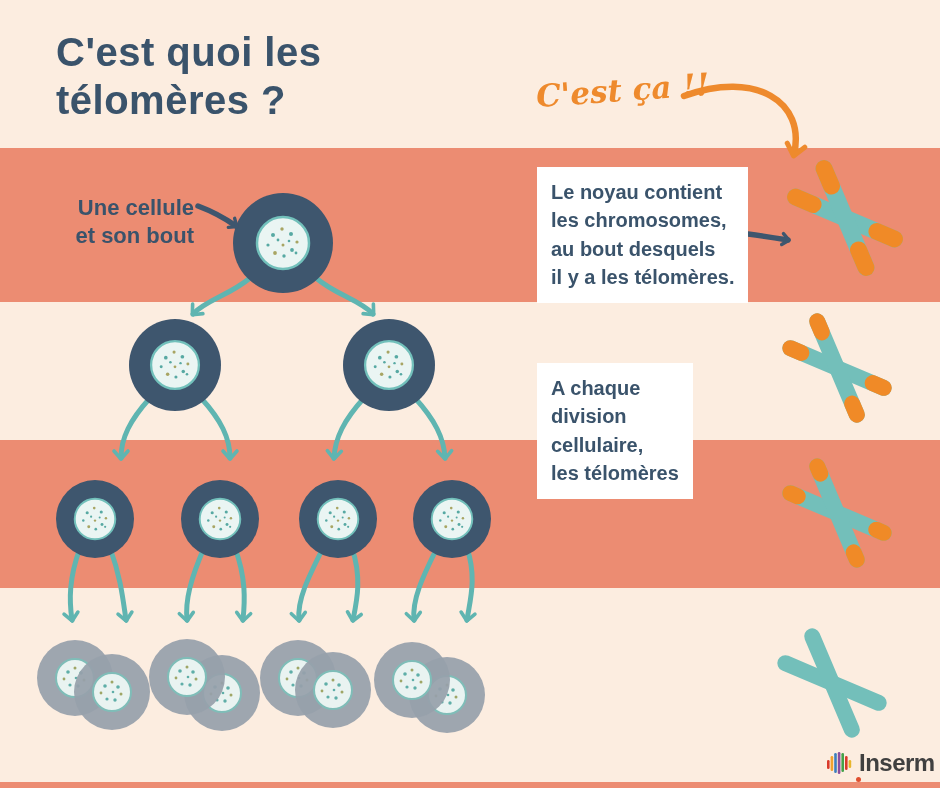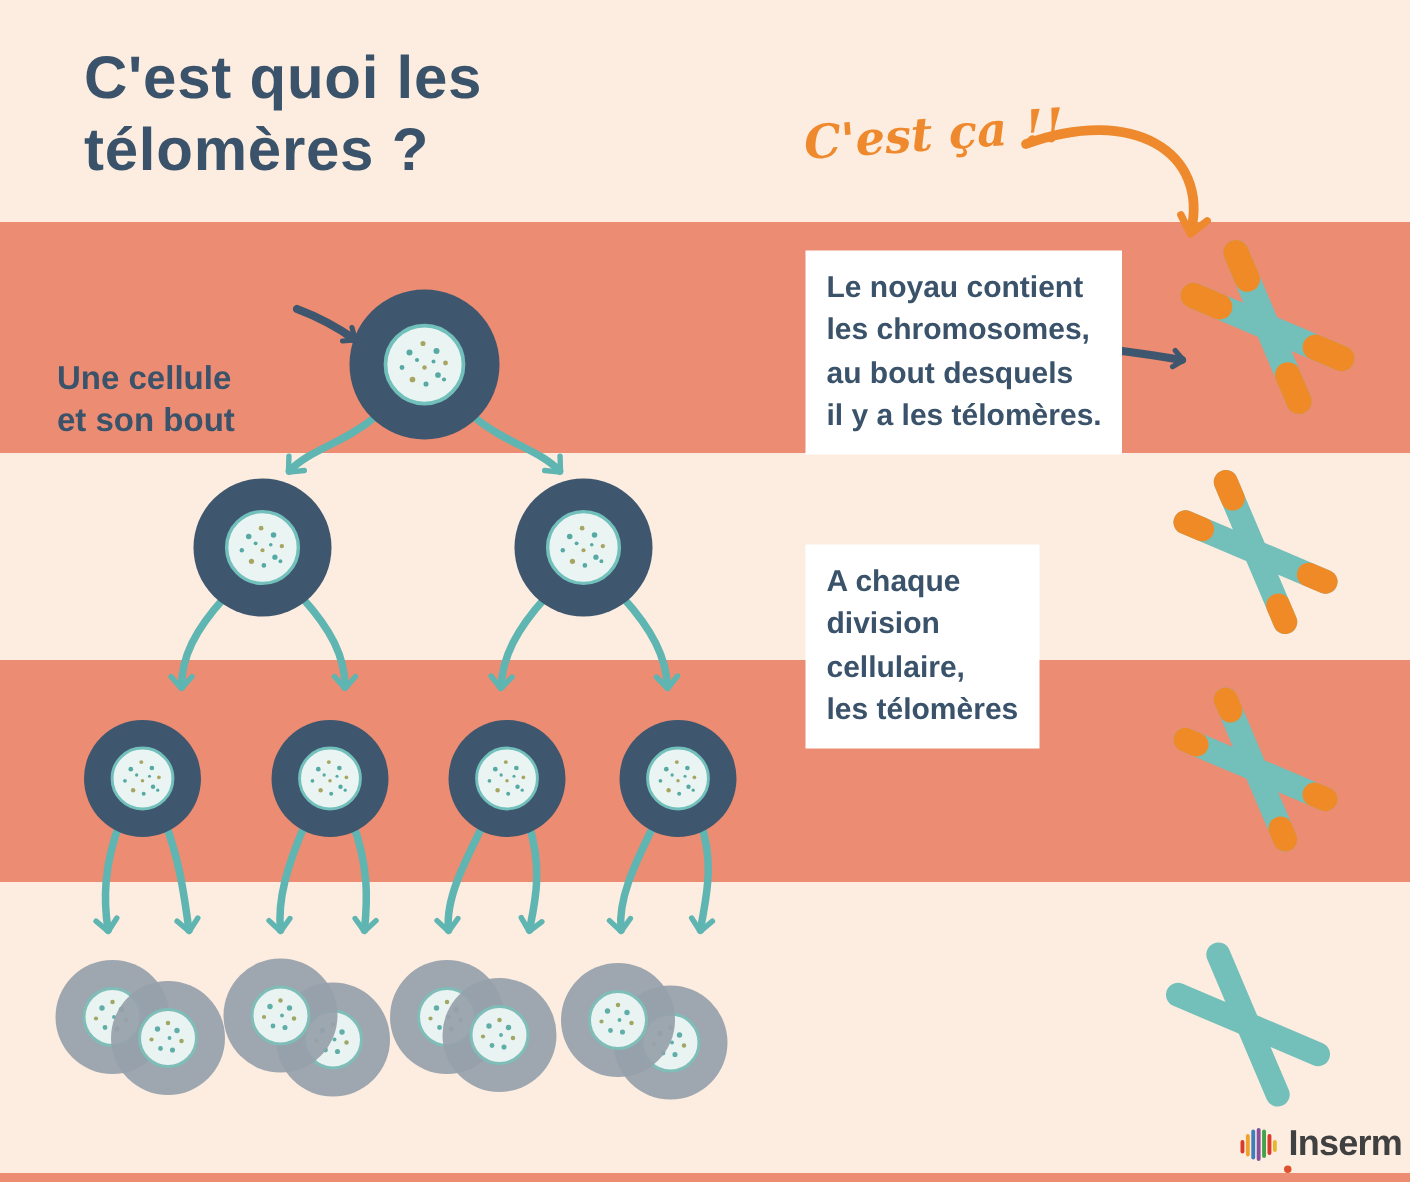--- a/index.html
+++ b/index.html
@@ -6,21 +6,21 @@
   body{width:940px;height:788px;overflow:hidden;font-family:"Liberation Sans",sans-serif;}
   #stage{position:relative;width:940px;height:788px;background:#FCEDE0;overflow:hidden;}
   .band{position:absolute;left:0;width:940px;background:#EC8C72;}
   #band1{top:148px;height:154px;}
   #band2{top:440px;height:148px;}
   #band3{top:782px;height:6px;}
   #canvas{position:absolute;left:0;top:0;}
   .title{position:absolute;left:56px;top:28px;color:#3A536B;font-size:40px;font-weight:bold;line-height:1.2;letter-spacing:.5px;}
   .title span{display:block;}
   .annotation{position:absolute;left:536px;top:72px;color:#EE8A2D;font-size:31px;font-weight:bold;font-style:italic;transform:rotate(-4deg);font-family:"DejaVu Serif",serif;}
-  .cell-label{position:absolute;left:38px;top:194px;width:156px;text-align:left;color:#3A536B;font-size:22px;font-weight:bold;line-height:1.28;margin-top:44px;}
+  .cell-label{position:absolute;left:38px;top:194px;width:156px;text-align:right;color:#3A536B;font-size:22px;font-weight:bold;line-height:1.28;}
   .cell-label span{display:block;}
   .tbox{position:absolute;background:#FFFFFF;color:#3A536B;font-size:20px;font-weight:bold;line-height:1.42;padding:11px 14px;width:max-content;}
   .tbox span{display:block;white-space:nowrap;}
   #box1{left:537px;top:167px;}
   #box2{left:537px;top:363px;}
   #box3{left:538px;top:608px;}
   .logo{position:absolute;left:826px;top:748px;display:flex;align-items:center;gap:6px;}
   .logo-text{font-size:24px;font-weight:bold;color:#404040;letter-spacing:-.5px;position:relative;}
   .reddot{position:absolute;left:856px;top:777px;width:5px;height:5px;border-radius:50%;background:#E0502F;}
 </style>

